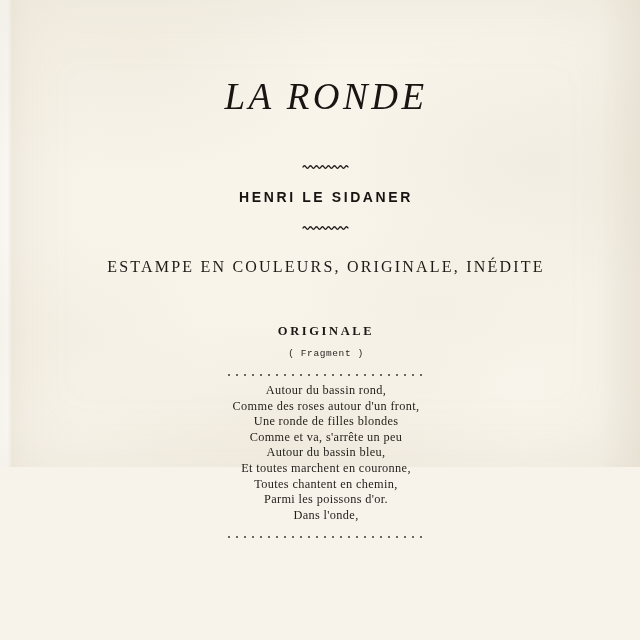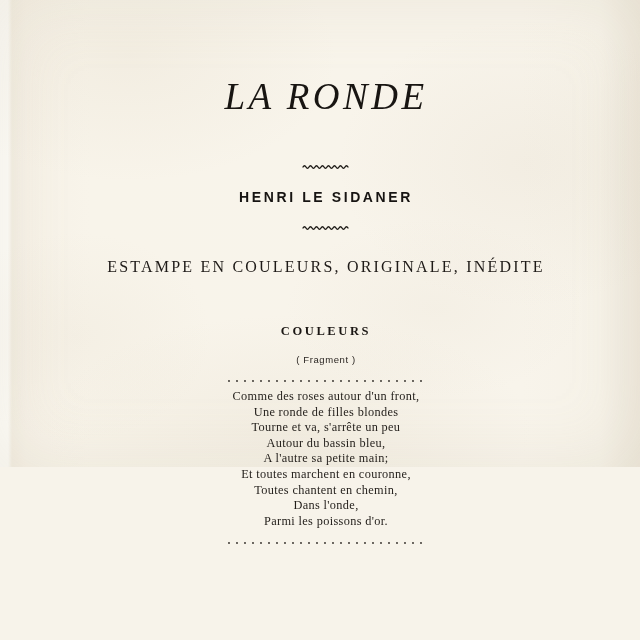--- a/index.html
+++ b/index.html
@@ -116,23 +116,23 @@
   .poem-head {
     margin: 0;
     padding-top: 48px;
     font-family: "Liberation Serif", serif;
     font-size: 12.5px;
     font-weight: bold;
     letter-spacing: 2.6px;
     color: #1b1714;
   }
   .poem-frag {
-    margin: 6px;
+    margin: 0;
     padding-top: 9px;
-    font-family: Liberation Sans, sans-serif;
+    font-family: Liberation Mono, monospace;
     font-size: 9.5px;
     letter-spacing: 0.6px;
     color: #2b2622;
   }
 
   .dot-rule {
     width: 198px;
     height: 9px;
     margin: 0 auto;
     display: block;
@@ -180,21 +180,21 @@
 
     <p class="artist">HENRI LE SIDANER</p>
 
     <svg class="ornament orn-2" viewBox="0 0 48 7">
       <path d="M1 4 q1.5 -2.6 3 0 t3 0 t3 0 t3 0 t3 0 t3 0 t3 0 t3 0 t3 0 t3 0 t3 0 t3 0 t3 0 t3 0 t3 0" fill="none" stroke="#1d1a16" stroke-width="1.4" stroke-linecap="round"></path>
     </svg>
 
     <p class="desc-caps">ESTAMPE EN COULEURS, ORIGINALE, INÉDITE</p>
 
 
-    <p class="poem-head">COULEURS</p>
+    <p class="poem-head">ORIGINALE</p>
 
     <p class="poem-frag">( Fragment )</p>
 
     <svg class="dot-rule dot-top" viewBox="0 0 198 9">
       <g fill="#2b2622">
         <circle cx="2" cy="5" r="0.9"></circle>
           <circle cx="10" cy="5" r="0.9"></circle>
         <circle cx="18" cy="5" r="0.9"></circle>
           <circle cx="26" cy="5" r="0.9"></circle>
         <circle cx="34" cy="5" r="0.9"></circle>
@@ -215,29 +215,29 @@
           <circle cx="154" cy="5" r="0.9"></circle>
         <circle cx="162" cy="5" r="0.9"></circle>
           <circle cx="170" cy="5" r="0.9"></circle>
         <circle cx="178" cy="5" r="0.9"></circle>
           <circle cx="186" cy="5" r="0.9"></circle>
         <circle cx="194" cy="5" r="0.9"></circle>
       </g>
     </svg>
 
     <ul class="verses">
+      <li>Autour du bassin rond,</li>
       <li>Comme des roses autour d'un front,</li>
       <li>Une ronde de filles blondes</li>
-      <li>Tourne et va, s'arrête un peu</li>
+      <li>Comme et va, s'arrête un peu</li>
       <li>Autour du bassin bleu,</li>
-      <li>A l'autre sa petite main;</li>
       <li>Et toutes marchent en couronne,</li>
       <li>Toutes chantent en chemin,</li>
+      <li>Parmi les poissons d'or.</li>
       <li>Dans l'onde,</li>
-      <li>Parmi les poissons d'or.</li>
     </ul>
 
     <svg class="dot-rule dot-bottom" viewBox="0 0 198 9">
       <g fill="#2b2622">
         <circle cx="2" cy="5" r="0.9"></circle>
           <circle cx="10" cy="5" r="0.9"></circle>
         <circle cx="18" cy="5" r="0.9"></circle>
           <circle cx="26" cy="5" r="0.9"></circle>
         <circle cx="34" cy="5" r="0.9"></circle>
           <circle cx="42" cy="5" r="0.9"></circle>

